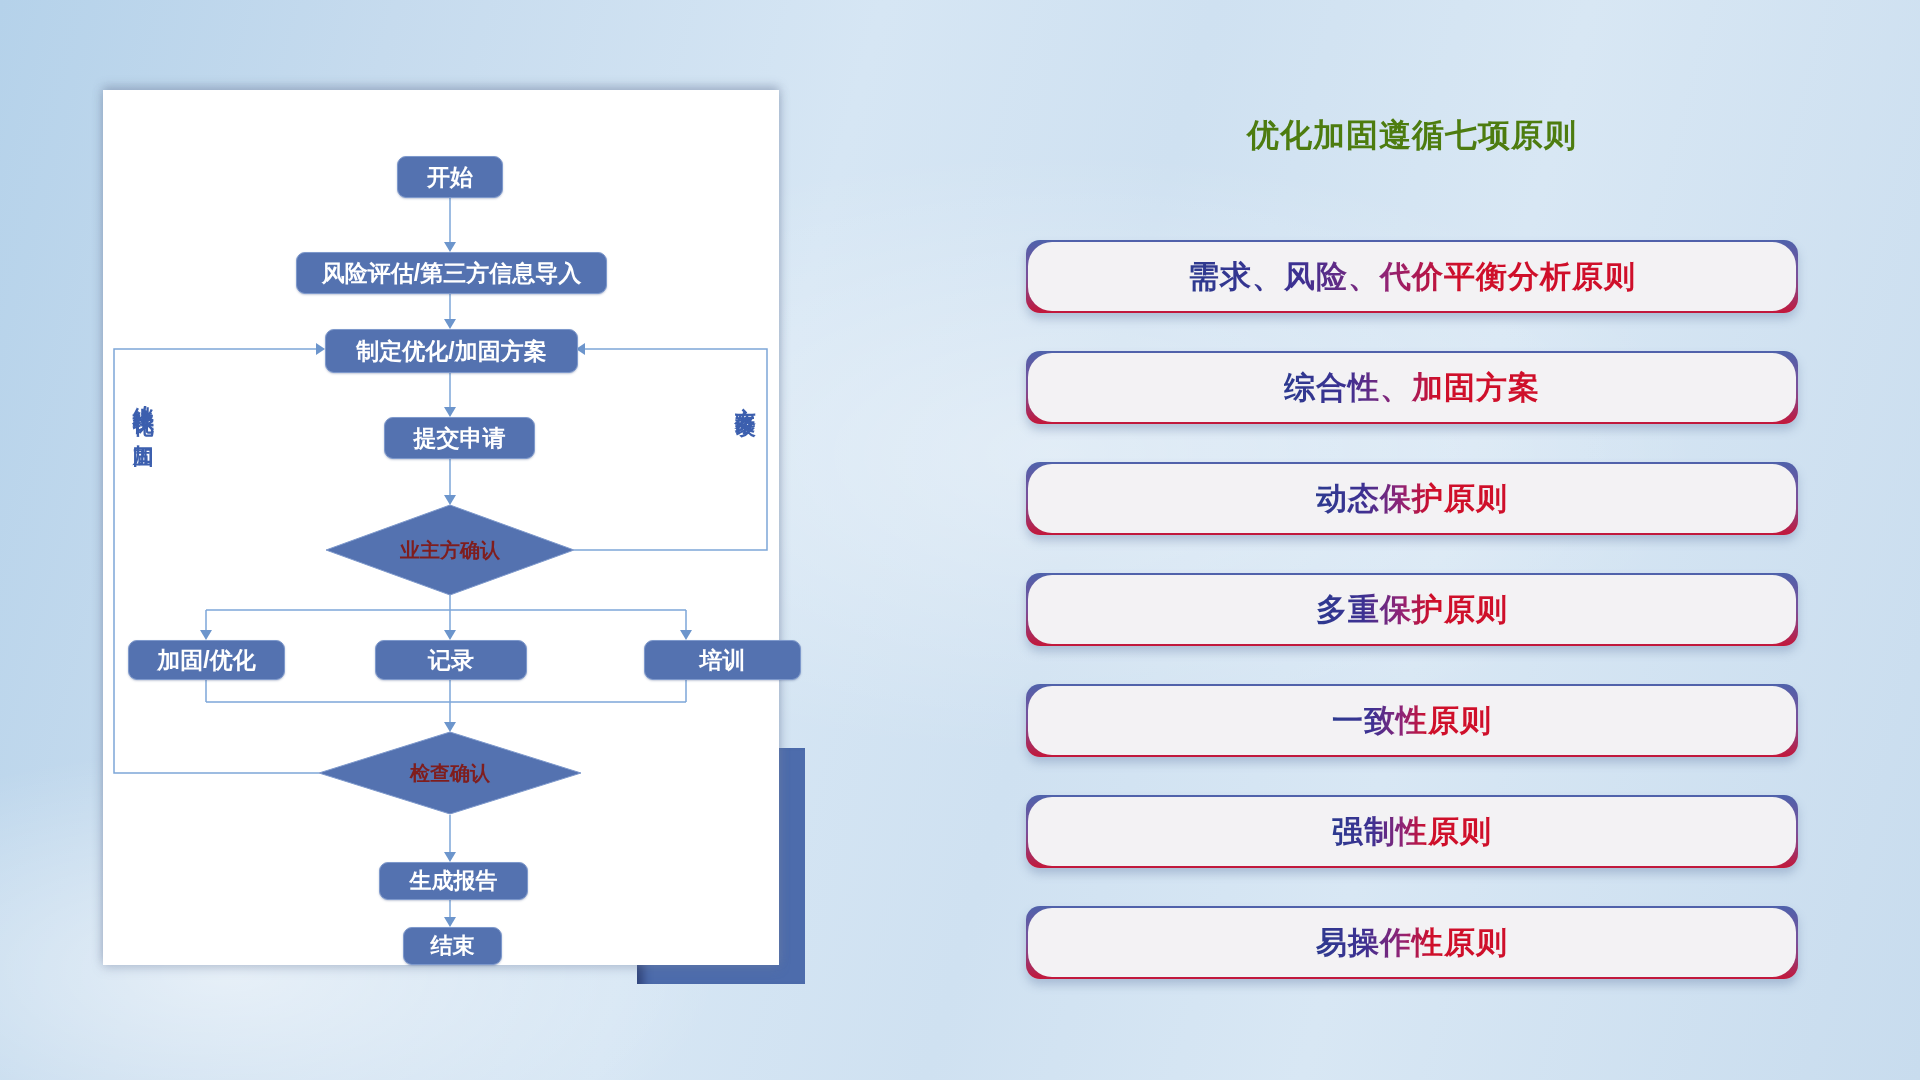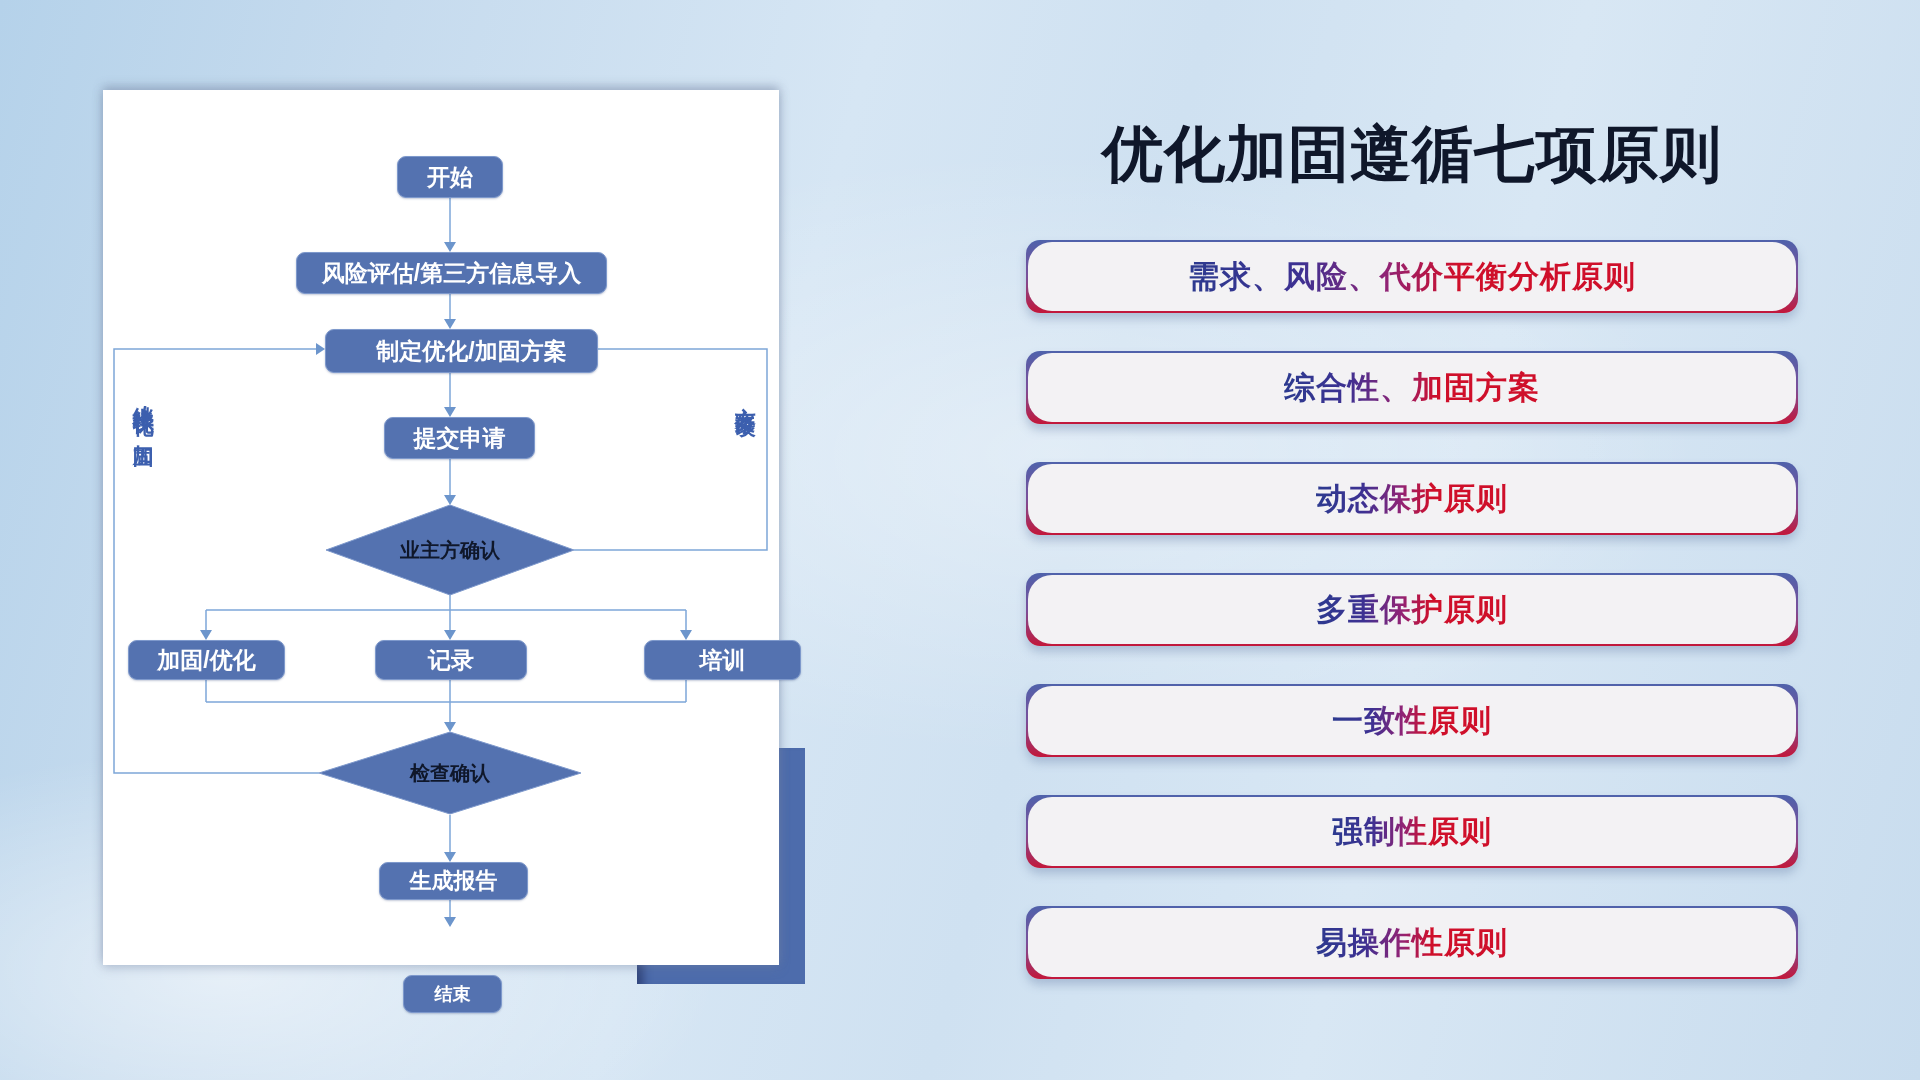--- a/index.html
+++ b/index.html
@@ -26,31 +26,31 @@
   }
   .flow-svg{position:absolute;left:0;top:0;}
   .node{
     position:absolute;display:flex;align-items:center;justify-content:center;
     background:#5472b0;border:1px solid #7e99cc;border-radius:9px;
     color:#ffffff;font-weight:bold;font-size:23px;line-height:1;
     box-shadow:0 1px 2px rgba(60,80,130,.3);
   }
   .dtext{
     position:absolute;display:flex;align-items:center;justify-content:center;
-    color:#0f172a;font-weight:bold;font-size:20px;line-height:1;
+    color:#7f1d1d;font-weight:bold;font-size:20px;line-height:1;
   }
   .vlabel{
     position:absolute;writing-mode:vertical-rl;text-orientation:upright;
     color:#3c5fae;font-weight:bold;font-size:21px;letter-spacing:3px;line-height:1.15;
   }
 
   
   .panel-title{
     position:absolute;left:1026px;top:114px;width:772px;
-    text-align:center;font-size:61px;font-weight:bold;color:#0f172a;letter-spacing:1px;
+    text-align:center;font-size:32px;font-weight:bold;color:#4d7c0f;letter-spacing:1px;
   }
   .pill{
     position:absolute;left:1026px;width:772px;height:73px;
     border-radius:14px;padding:0;
     background:linear-gradient(180deg,#4f62ab 0%,#7a4f9a 50%,#c3173a 100%);
     box-shadow:0 6px 10px rgba(105,128,168,.38);
   }
   .pill-inner{
     position:absolute;left:2px;top:2px;right:2px;bottom:2px;
     background:#f3f2f4;border-radius:24px;
@@ -107,37 +107,37 @@
     <g fill="#5472b0" stroke="#7e99cc" stroke-width="1">
       <polygon points="347,415 471,460 347,505 223,460"></polygon>
       <polygon points="347,642 478,683 347,724 216,683"></polygon>
     </g>
   </svg>
 
   <div class="node" style="left:294px;top:66px;width:104px;height:40px;">开始</div>
 
   <div class="node" style="left:193px;top:162px;width:309px;height:40px;">风险评估/第三方信息导入</div>
 
-  <div class="node" style="left:222px;top:239px;width:251px;height:42px;padding-left:20px;">制定优化/加固方案</div>
+  <div class="node" style="left:222px;top:239px;width:251px;height:42px;">制定优化/加固方案</div>
 
   <div class="node" style="left:273px;top:327px;width:149px;height:40px;margin-left:8px;">提交申请</div>
 
   <div class="dtext" style="left:247px;top:448px;width:200px;height:24px;">业主方确认</div>
 
   <div class="node" style="left:25px;top:550px;width:155px;height:38px;">加固/优化</div>
 
   <div class="node" style="left:272px;top:550px;width:150px;height:38px;">记录</div>
 
   <div class="node" style="left:505px;top:550px;width:155px;height:38px;margin-left:36px;">培训</div>
 
   <div class="dtext" style="left:247px;top:671px;width:200px;height:24px;">检查确认</div>
 
   <div class="node" style="left:276px;top:772px;width:147px;height:36px;font-size:22px;">生成报告</div>
 
-  <div class="node" style="left:300px;top:837px;width:97px;height:36px;font-size:18px;margin-top:48px;">结束</div>
+  <div class="node" style="left:300px;top:837px;width:97px;height:36px;font-size:22px;">结束</div>
 
   <div class="vlabel" style="left:28px;top:300px;height:260px;">继续优化/加固</div>
 
   <div class="vlabel" style="left:630px;top:300px;height:190px;">方案修改</div>
 
 </div>
 
 <div class="panel-title">优化加固遵循七项原则</div>
 
 <div class="pill" style="top:240px;">

